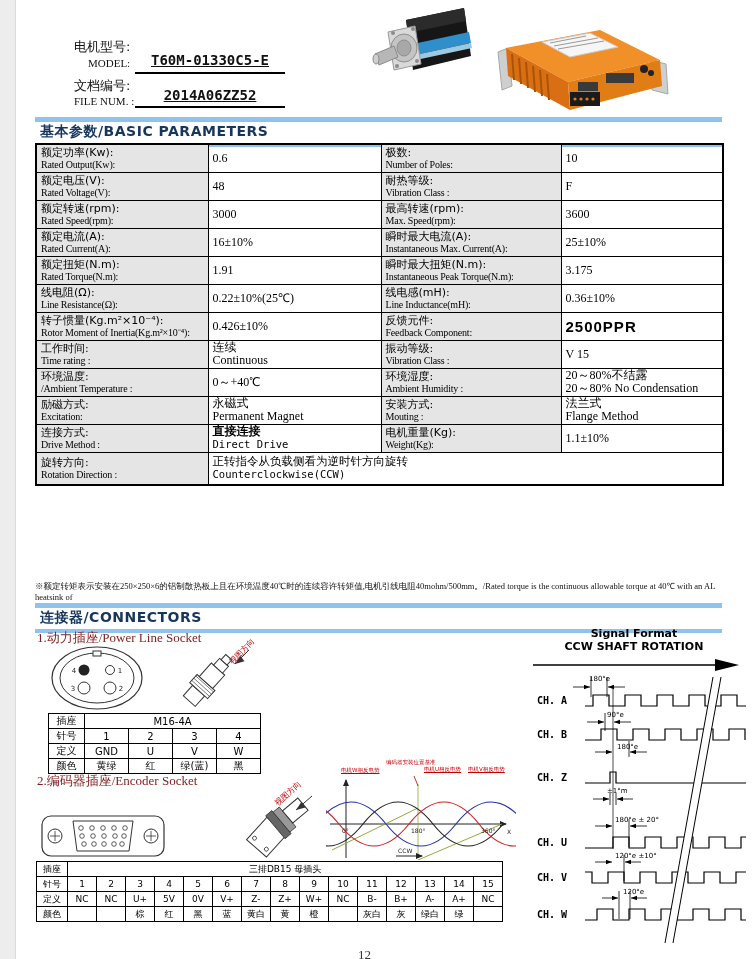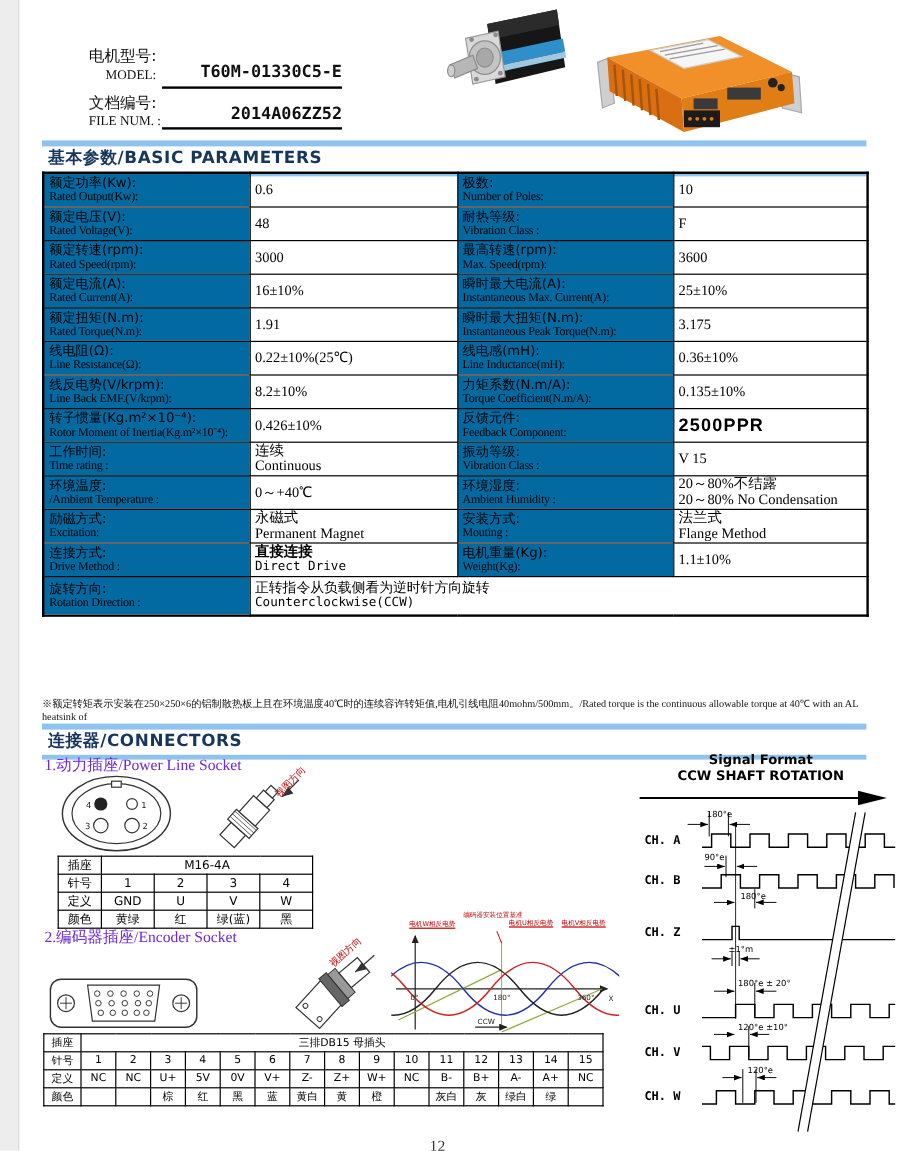--- a/index.html
+++ b/index.html
@@ -3,42 +3,42 @@
 <meta charset="utf-8">
 <style>
   *{box-sizing:border-box;margin:0;padding:0;}
   html,body{width:753px;height:959px;}
   body{position:relative;background:#fff;font-family:"DejaVu Sans",sans-serif;overflow:hidden;}
   .abs{position:absolute;}
   .gutter{left:0;top:0;width:16px;height:959px;background:#ededed;border-right:1px solid #dcdcdc;}
   
   .hcn{font:13px "DejaVu Sans",sans-serif;color:#111;}
   .hen{font:11px "Liberation Serif",serif;color:#111;}
-  .hval{font:bold 14px "DejaVu Sans Mono",monospace;color:#111;text-align:right;width:150px;}
+  .hval{font:bold 14px "DejaVu Sans Mono",monospace;color:#111;text-align:center;width:150px;text-decoration:underline;}
   .uline{width:150px;border-bottom:2px solid #000;height:0;}
   
   .secbar{left:35px;width:687px;background:#fff;border-top:5px solid #8fc3ee;border-bottom:4px solid #8fc3ee;
           color:#17365d;font:bold 14px "DejaVu Sans",sans-serif;padding:1px 5px 2px 5px;letter-spacing:.5px;}
   
   table{border-collapse:collapse;table-layout:fixed;}
   .basic{left:35px;top:143px;width:687px;border:2px solid #000;}
   .basic td{border:1px solid #000;padding:0 4px;vertical-align:middle;overflow:hidden;}
   .basic tr{height:28px;}
   .basic tr.tall{height:33px;}
-  .lbl{background:#0369a1;}
+  .lbl{background:#e5e5e5;}
   .cn{display:block;font:11px "DejaVu Sans",sans-serif;line-height:13px;color:#000;}
   .en{display:block;font:10px "Liberation Serif",serif;line-height:12px;letter-spacing:-.2px;color:#000;}
   .val{font:12px "Liberation Serif",serif;color:#000;}
   .v1,.v2{display:block;line-height:13px;}
   .v2:empty{display:none;}
   .big .v1{font:bold 15px "Liberation Sans",sans-serif;letter-spacing:1px;}
   .mono .v2,.monoall .v1,.monoall .v2{font-family:"DejaVu Sans Mono",monospace;font-size:10.5px;}
   .note{left:35px;width:690px;font:8.5px "Liberation Serif",serif;line-height:11px;color:#111;}
   
-  .subtitle{font:13px "Liberation Serif",serif;color:#6d28d9;}
+  .subtitle{font:13px "Liberation Serif",serif;color:#7f1d1d;}
   .pin{border:1px solid #000;}
   .pin td{border:1px solid #000;text-align:center;font:10px "DejaVu Sans",sans-serif;color:#000;padding:0 1px;}
   .pin tr{height:13px;}
   .enc td{font-size:9px;}
   .enc tr{height:15px;}
   .m{font-family:"DejaVu Sans Mono",monospace;}
   .redlab{color:#c00000;font:8px "DejaVu Sans",sans-serif;white-space:nowrap;}
   .tiny{color:#c00000;font:5.5px "DejaVu Sans",sans-serif;white-space:nowrap;}
   
   .sig{left:515px;top:625px;width:238px;height:332px;}
@@ -213,36 +213,20 @@
     <td class="lbl">
           <span class="cn">线电感(mH):</span>
           <span class="en">Line Inductance(mH):</span>
         </td>
     <td class="val">
           <span class="v1">0.36±10%</span>
         </td>
   </tr>
   <tr>
     <td class="lbl">
-          <span class="cn">线反电势(V/krpm):</span>
-          <span class="en">Line Back EMF.(V/krpm):</span>
-        </td>
-    <td class="val">
-          <span class="v1">8.2±10%</span>
-        </td>
-    <td class="lbl">
-          <span class="cn">力矩系数(N.m/A):</span>
-          <span class="en">Torque Coefficient(N.m/A):</span>
-        </td>
-    <td class="val">
-          <span class="v1">0.135±10%</span>
-        </td>
-  </tr>
-  <tr>
-    <td class="lbl">
           <span class="cn">转子惯量(Kg.m²×10⁻⁴):</span>
           <span class="en">Rotor Moment of Inertia(Kg.m²×10⁻⁴):</span>
         </td>
     <td class="val">
           <span class="v1">0.426±10%</span>
         </td>
     <td class="lbl">
           <span class="cn">反馈元件:</span>
           <span class="en">Feedback Component:</span>
         </td>
@@ -580,21 +564,21 @@
   <div class="abs ch" style="left:22px;top:247px;">CH. V</div>
   <svg style="position:absolute;left:68px;top:243px;" width="165" height="18" viewBox="0 0 165 18">
     <path d="M2,4 H9 V15 H25 V4 H41 V15 H57 V4 H73 V15 H89 V4 H105 V15 H121 V4 H137 V15 H153 V4 H163" fill="none" stroke="#000" stroke-width="1.2"></path>
   </svg>
   <div class="abs ch" style="left:22px;top:284px;">CH. W</div>
   <svg style="position:absolute;left:68px;top:280px;" width="165" height="18" viewBox="0 0 165 18">
     <path d="M2,15 H14 V4 H30 V15 H46 V4 H62 V15 H78 V4 H94 V15 H110 V4 H126 V15 H142 V4 H158 V15 H163" fill="none" stroke="#000" stroke-width="1.2"></path>
   </svg>
 
   <div class="abs dim" style="left:74px;top:50px;">180°e</div>
-  <div class="abs dim" style="left:72px;top:86px;">90°e</div>
+  <div class="abs dim" style="left:92px;top:86px;">90°e</div>
   <div class="abs dim" style="left:102px;top:118px;">180°e</div>
   <div class="abs dim" style="left:92px;top:162px;">±1°m</div>
   <div class="abs dim" style="left:100px;top:191px;">180°e ± 20°</div>
   <div class="abs dim" style="left:100px;top:227px;">120°e ±10°</div>
   <div class="abs dim" style="left:108px;top:263px;">120°e</div>
 
   <svg style="position:absolute;left:0;top:0;" width="238" height="332" viewBox="0 0 238 332">
     <defs>
       <marker id="ah2" markerWidth="9" markerHeight="8" refX="8" refY="3" orient="auto">
           <path d="M0,0 L8,3 L0,6 Z" fill="#000"></path>

